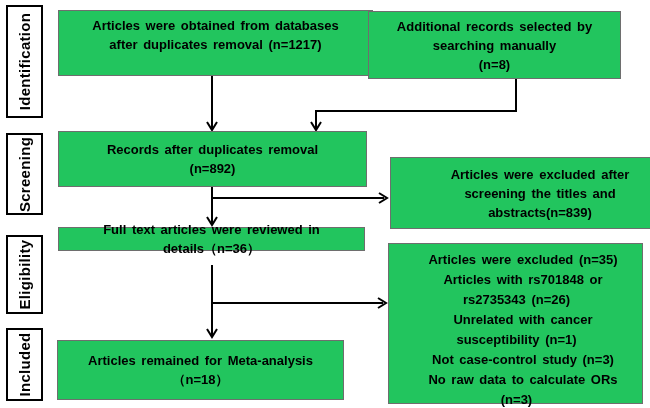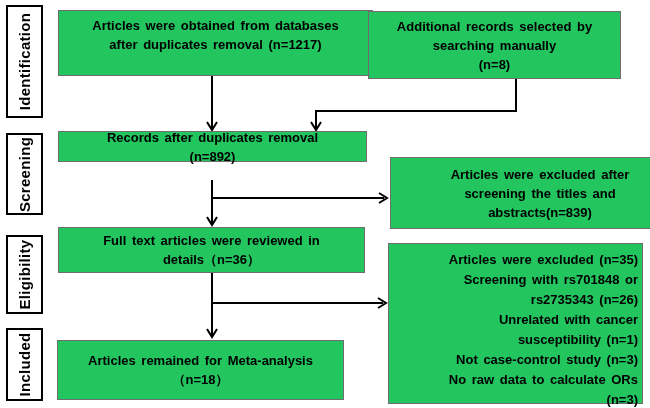--- a/index.html
+++ b/index.html
@@ -21,21 +21,21 @@
   }
 
   
   .fbox {
     position:absolute; background:#22c55e; border:1.5px solid #6e6e6e;
     display:flex; flex-direction:column; justify-content:center;
     text-align:center; font-size:13px; line-height:19px; word-spacing:2px;
   }
   .fbox.top-align { justify-content:flex-start; padding-top:5px; }
   .fbox.left-align {
-    text-align:right; justify-content:flex-start;
+    text-align:center; justify-content:flex-start;
     padding:6px 4px 0 6px; line-height:20px;
   }
   .fbox.left-align .line.ind { text-indent:13px; }
 
   .arrow-layer { position:absolute; left:0; top:0; pointer-events:none; }
 </style>
 </head>
 <body>
 
 <div class="canvas">
@@ -92,39 +92,39 @@
     <div class="line">Articles were obtained from databases</div>
     <div class="line">after duplicates removal (n=1217)</div>
   </div>
 
   <div class="fbox" style="left:368px; top:11px; width:253px; height:68px;">
     <div class="line">Additional records selected by</div>
     <div class="line">searching manually</div>
     <div class="line">(n=8)</div>
   </div>
 
-  <div class="fbox" style="left:58px; top:131px; width:309px; height:31px;">
+  <div class="fbox" style="left:58px; top:131px; width:309px; height:56px;">
     <div class="line">Records after duplicates removal</div>
     <div class="line">(n=892)</div>
   </div>
 
   <div class="fbox" style="left:390px; top:157px; width:300px; height:72px;">
     <div class="line">Articles were excluded after</div>
     <div class="line">screening the titles and</div>
     <div class="line">abstracts(n=839)</div>
   </div>
 
-  <div class="fbox" style="left:58px; top:227px; width:307px; height:46px;">
+  <div class="fbox" style="left:58px; top:227px; width:307px; height:24px;">
     <div class="line">Full text articles were reviewed in</div>
     <div class="line">details（n=36）</div>
   </div>
 
   <div class="fbox left-align" style="left:388px; top:243px; width:255px; height:161px;">
     <div class="line ind">Articles were excluded (n=35)</div>
-    <div class="line ind">Screening with rs701848 or</div>
+    <div class="line ind">Articles with rs701848 or</div>
     <div class="line">rs2735343 (n=26)</div>
     <div class="line ind">Unrelated with cancer</div>
     <div class="line">susceptibility (n=1)</div>
     <div class="line ind">Not case-control study (n=3)</div>
     <div class="line ind">No raw data to calculate ORs</div>
     <div class="line">(n=3)</div>
   </div>
 
   <div class="fbox" style="left:57px; top:340px; width:287px; height:60px;">
     <div class="line">Articles remained for Meta-analysis</div>

